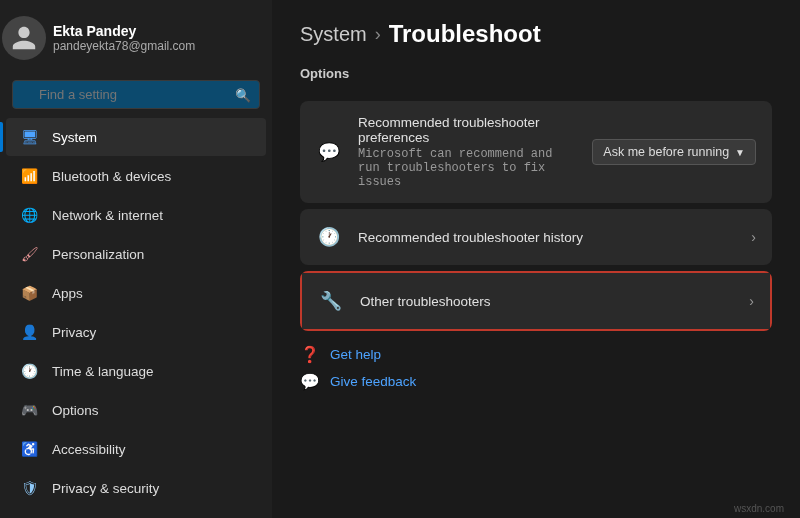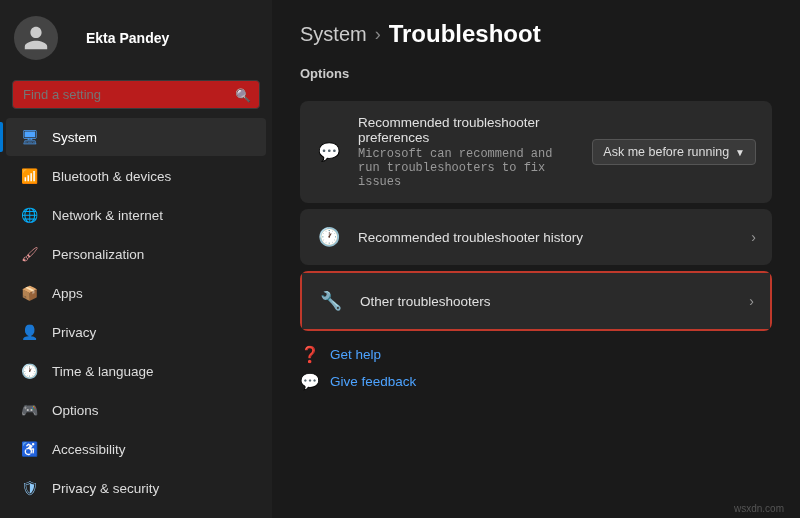--- a/index.html
+++ b/index.html
@@ -21,22 +21,22 @@
       background: #202020;
       display: flex;
       flex-direction: column;
       height: 518px;
       overflow: hidden;
     }
 
     .user-profile {
       display: flex;
       align-items: center;
-      padding: 16px 14px;
-      gap: 28px;
+      padding: 16px 2px;
+      gap: 7px;
     }
 
     .avatar {
       width: 44px;
       height: 44px;
       border-radius: 50%;
       background: #444;
       display: flex;
       align-items: center;
       justify-content: center;
@@ -64,25 +64,25 @@
       color: #aaa;
     }
 
     .search-box {
       margin: 4px 12px 8px 12px;
       position: relative;
     }
 
     .search-input {
       width: 100%;
-      background: #b91c1c;
+      background: #0c4a6e;
       border: 1px solid #3a3a3a;
       border-radius: 4px;
       color: #ccc;
-      padding: 6px 32px 6px 10px;
+      padding: 6px 32px 6px 26px;
       font-size: 13px;
       outline: none;
     }
 
     .search-icon-wrap {
       position: absolute;
       right: 8px;
       top: 50%;
       transform: translateY(-50%);
       color: #aaa;
@@ -305,20 +305,21 @@
 
 <div class="sidebar">
   <div class="user-profile">
     <div class="avatar">
       <svg viewBox="0 0 24 24" fill="#ccc">
         <path d="M12 12c2.7 0 4.8-2.1 4.8-4.8S14.7 2.4 12 2.4 7.2 4.5 7.2 7.2 9.3 12 12 12zm0 2.4c-3.2 0-9.6 1.6-9.6 4.8v2.4h19.2v-2.4c0-3.2-6.4-4.8-9.6-4.8z"></path>
       </svg>
     </div>
     <div class="user-info">
       <span class="user-name">Ekta Pandey</span>
+      <span class="user-email">pandeyekta78@gmail.com</span>
     </div>
   </div>
 
   <div class="search-box">
     <input class="search-input" type="text" placeholder="Find a setting" style="">
     <span class="search-icon-wrap">🔍</span>
   </div>
 
   <nav class="nav-list" id="nav-list">
       <div class="nav-item active">

